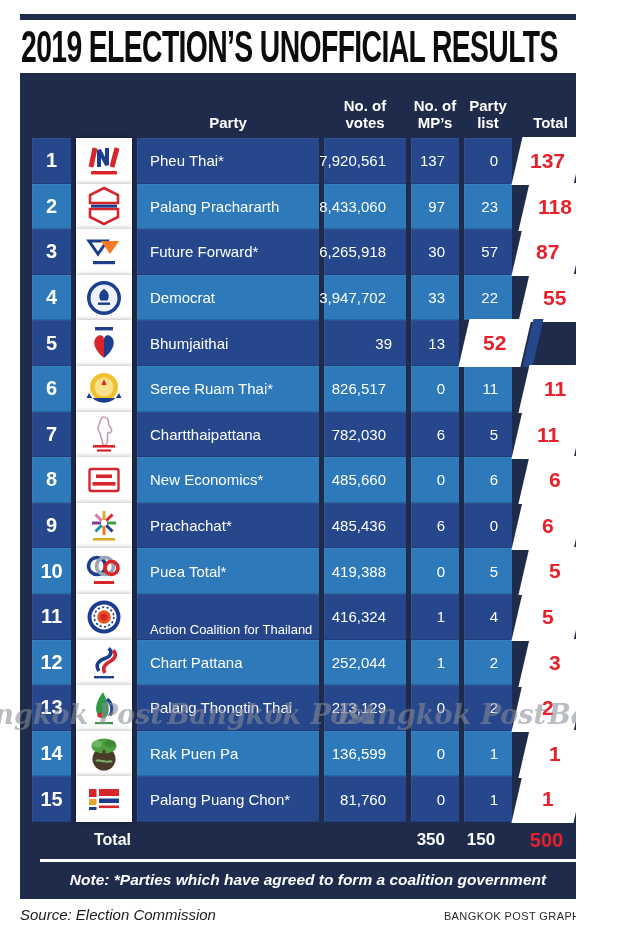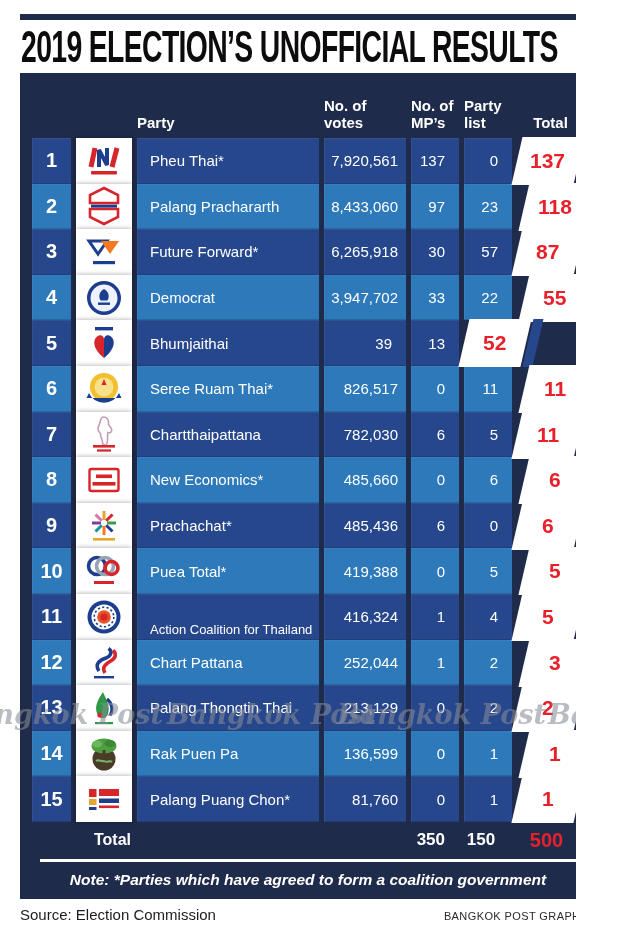--- a/index.html
+++ b/index.html
@@ -14,36 +14,36 @@
 
   .panel{position:absolute;left:20px;top:73px;width:580px;height:826px;background:#1f2b4a;}
 
   .grid{display:grid;grid-template-columns:39px 56px 182px 82px 48px 48px 1fr;
         column-gap:5px;padding-left:12px;}
 
   
   .thead{height:59px;align-items:end;padding-bottom:6px;color:#fff;font-weight:bold;
          font-size:15px;line-height:1.12;}
   .thead .h span{display:block;}
-  .party-h,.votes-h,.mp-h,.list-h{text-align:left;}
+  .party-h,.votes-h,.mp-h,.list-h{text-align:center;}
   .total-h{text-align:center;padding-right:16px;}
 
   
   .row{height:45.6px;}
   .cell{display:flex;align-items:center;color:#fff;
         box-shadow:inset 0 -1px 0 rgba(0,0,0,.14), inset 1px 1px 0 rgba(255,255,255,.05);}
   .row.odd  .cell{background:#27478d;}
   .row.even .cell{background:#2d79ba;}
   .rank{justify-content:center;font-size:20px;font-weight:bold;}
   .logo-cell{background:#fff !important;justify-content:center;box-shadow:0 0 5px rgba(0,0,0,.35);}
   .logo{display:block;width:40px;height:40px;}
   .logo svg{display:block;width:40px;height:40px;}
   .name{padding-left:13px;font-size:15px;}
   .name.small span{font-size:13px;margin-top:25px;}
-  .votes{justify-content:flex-end;padding-right:8px;font-size:15px;}
+  .votes{justify-content:flex-end;padding-right:20px;font-size:15px;}
   .mps,.plist{justify-content:flex-end;padding-right:14px;font-size:15px;}
 
   
   .total-cell{position:relative;}
   .band{position:absolute;top:-1px;bottom:-1px;width:62px;left:0;background:#fff;
         transform:skewX(-13deg);display:flex;align-items:center;justify-content:center;}
   .row.even .band{left:7px;}
   .tnum{transform:skewX(13deg);color:#e8202a;font-weight:800;font-size:21px;}
   .sliver{position:absolute;top:-1px;bottom:-1px;width:10px;left:64px;transform:skewX(-13deg);}
   .row.odd  .sliver{background:#27478d;left:64px;}
@@ -61,21 +61,21 @@
 
   
   .watermarks{position:absolute;left:0;top:699px;width:620px;height:36px;pointer-events:none;z-index:5;}
   .wm{position:absolute;top:0;white-space:nowrap;font-family:"DejaVu Serif",serif;
       font-style:italic;font-weight:bold;font-size:27px;color:rgba(135,140,152,.58);}
   .wm1{left:-46px;} .wm2{left:167px;} .wm3{left:337px;} .wm4{left:548px;}
 
   
   .footer{position:absolute;left:20px;top:906px;width:580px;display:flex;
           justify-content:space-between;align-items:baseline;}
-  .source{font-size:15px;color:#1d1d1d;}
+  .source{font-size:15px;color:#1d1d1d;font-style:italic;}
   .credit{font-size:11px;color:#2a2a2a;letter-spacing:.4px;}
 </style>
 </head>
 <body>
 
 <div class="page">
 
   <div class="top-bar"></div>
 
   <h1 class="title">2019 ELECTION’S UNOFFICIAL RESULTS</h1>

